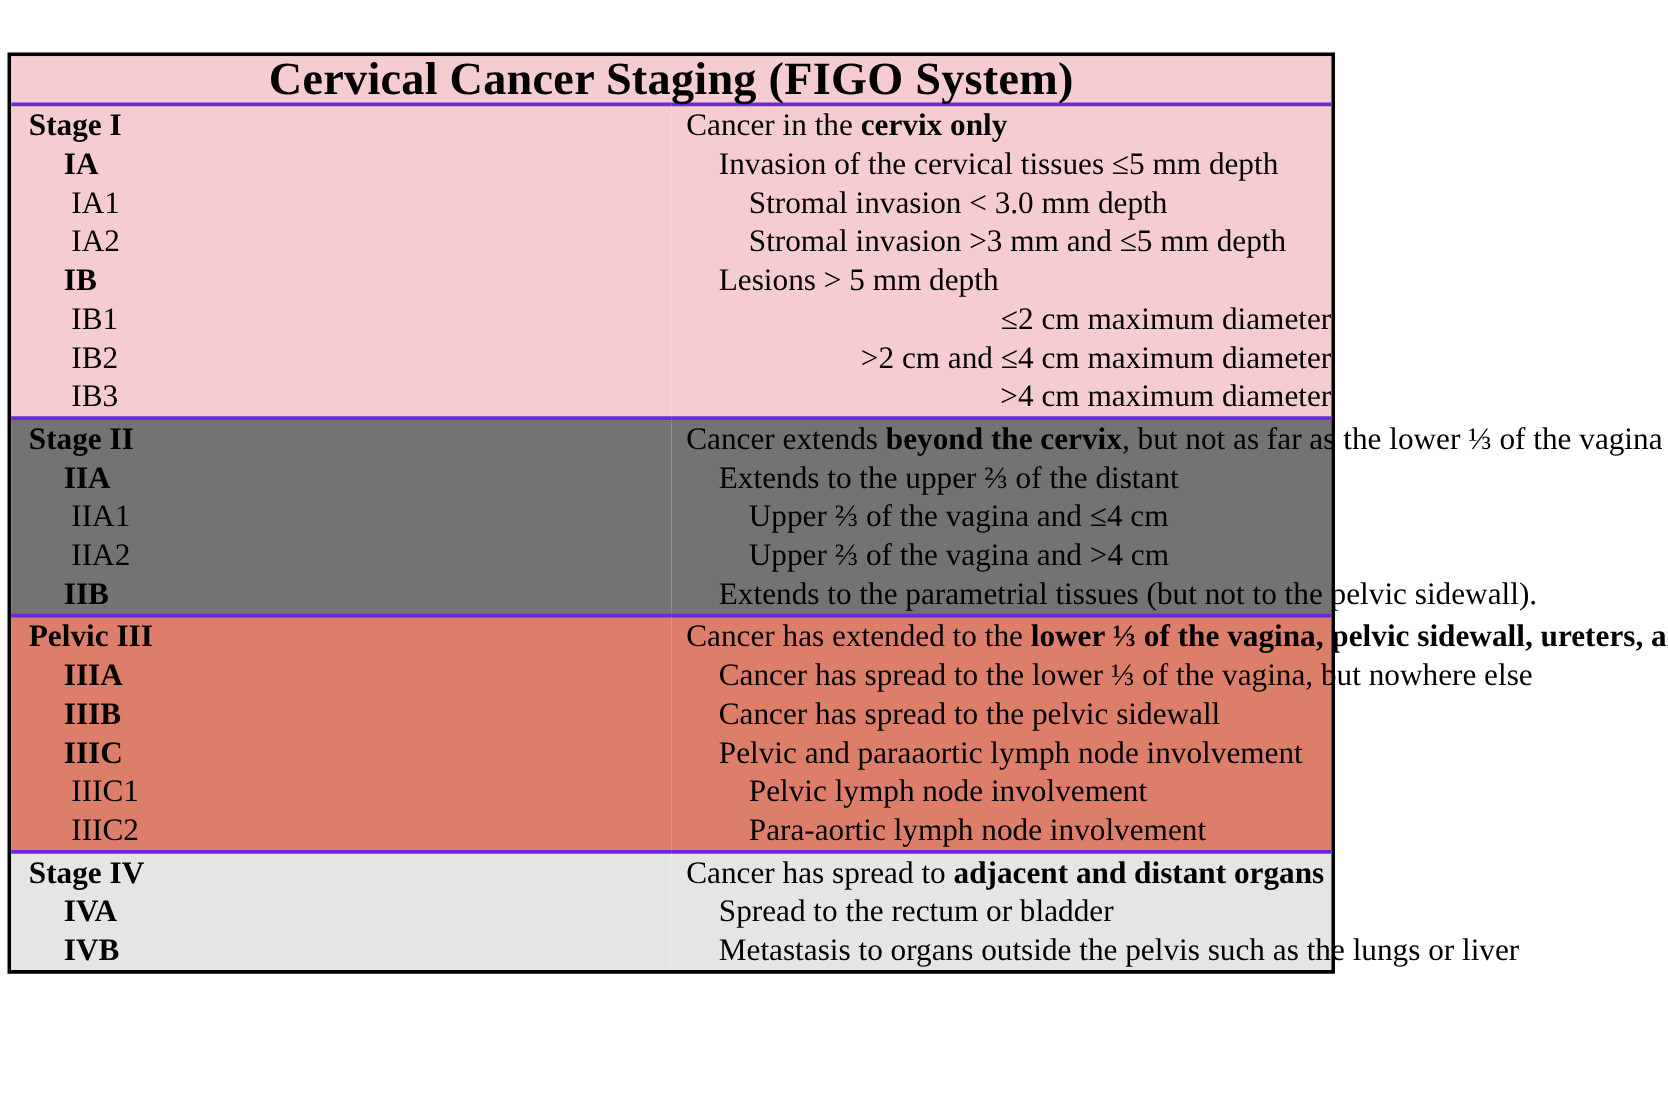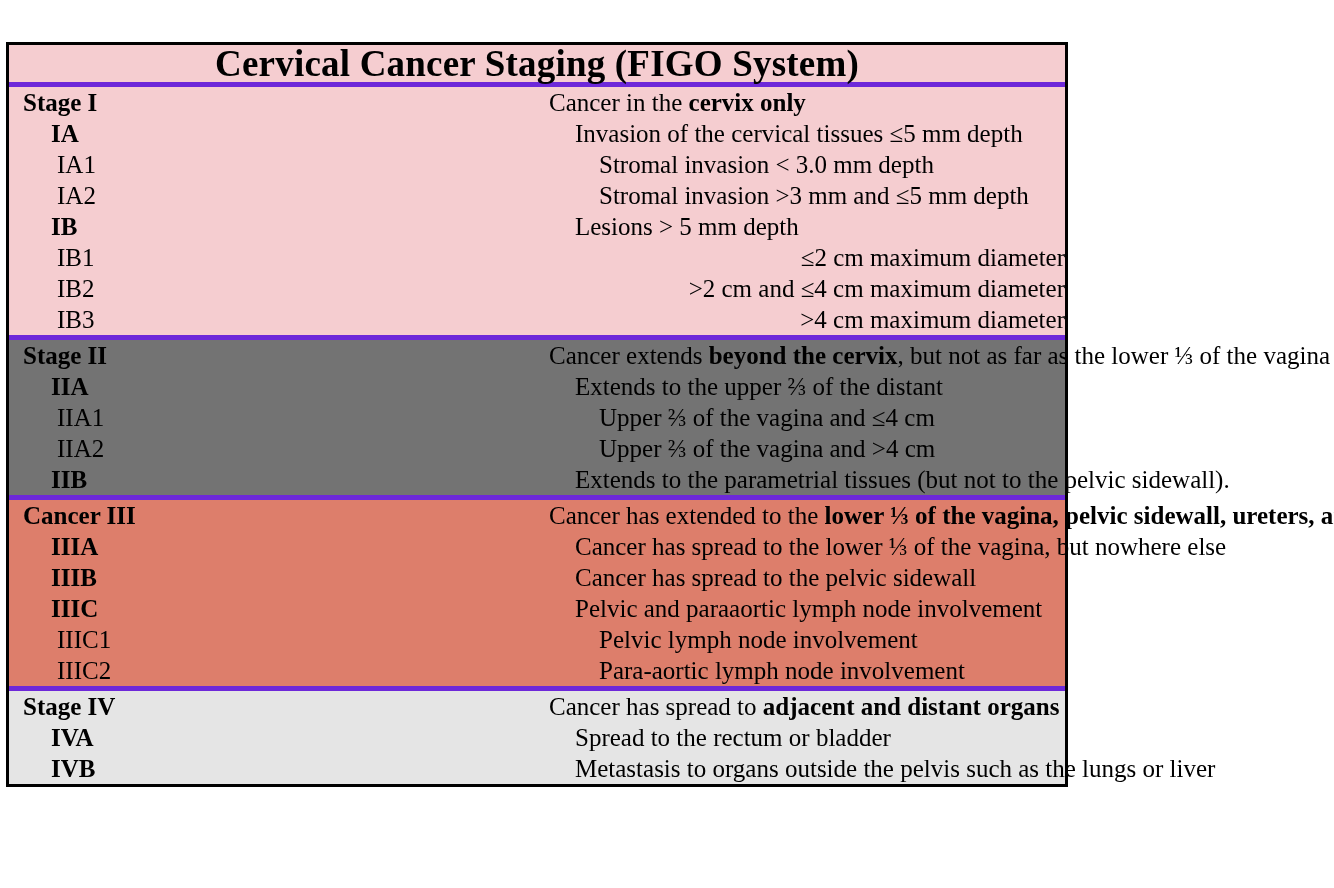--- a/index.html
+++ b/index.html
@@ -47,21 +47,21 @@
     font-size: 37px;
     line-height: 1.0;
     padding: 12px 0 14px 0;
     letter-spacing: 0.2px;
     color: #000000;
     border-bottom: 3px solid #000000;
   }
 
   
   tr.stage-row > td {
-    border-top: 5px solid #6d28d9;
+    border-top: 3px solid #6d28d9;
   }
   tr.stage-row:first-of-type > td {
     border-top: 0;
   }
 
   td.label-col {
     width: 170px;
     border-right: 3px solid #000000;
     padding: 8px 0 10px 0;
   }
@@ -143,21 +143,21 @@
           <td class="desc-col tint-2">
             <div class="line d-0"><span>Cancer extends </span><span class="b">beyond the cervix</span><span>, but not as far as the lower ⅓ of the vagina or pelvic sidewall</span></div>
             <div class="line d-1"><span>Extends to the upper ⅔ of the distant</span></div>
             <div class="line d-2"><span>Upper ⅔ of the vagina and ≤4 cm</span></div>
             <div class="line d-2"><span>Upper ⅔ of the vagina and &gt;4 cm</span></div>
             <div class="line d-1"><span>Extends to the parametrial tissues (but not to the pelvic sidewall).</span></div>
           </td>
         </tr>
         <tr class="stage-row">
           <td class="label-col tint-3">
-            <div class="line lab-0" style="font-weight: bold;">Cancer III</div>
+            <div class="line lab-0" style="font-weight: bold;">Pelvic III</div>
             <div class="line lab-1">IIIA</div>
             <div class="line lab-1">IIIB</div>
             <div class="line lab-1">IIIC</div>
             <div class="line lab-2">IIIC1</div>
             <div class="line lab-2">IIIC2</div>
           </td>
           <td class="desc-col tint-3">
             <div class="line d-0"><span>Cancer has extended to the </span><span class="b">lower ⅓ of the vagina, pelvic sidewall, ureters, and lymph nodes</span></div>
             <div class="line d-1"><span>Cancer has spread to the lower ⅓ of the vagina, but nowhere else</span></div>
             <div class="line d-1"><span>Cancer has spread to the pelvic sidewall</span></div>

